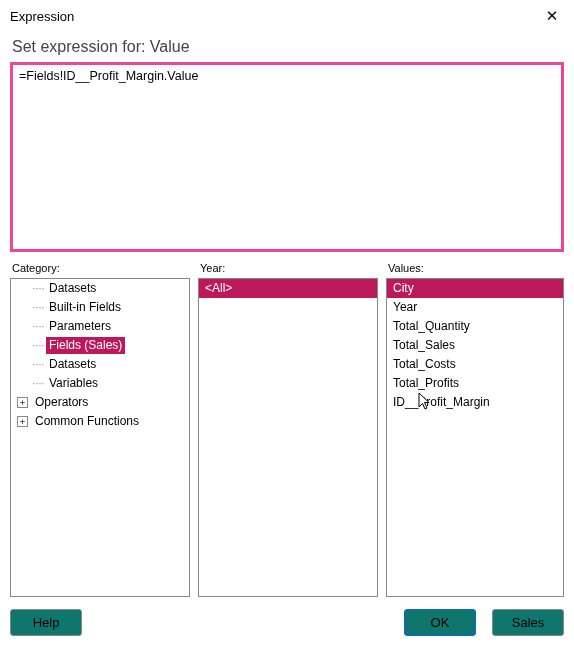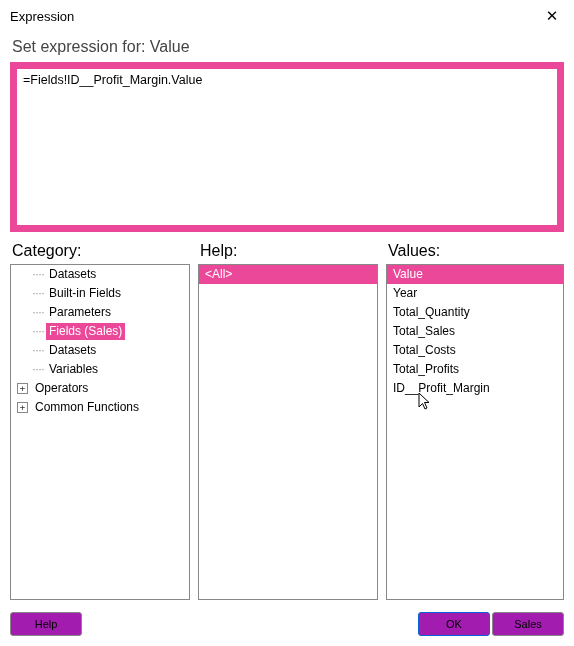--- a/index.html
+++ b/index.html
@@ -19,38 +19,38 @@
     padding: 6px 8px 4px 10px;
     font-size: 13px;
   }
   .close-btn {
     width: 28px; height: 20px; display: flex; align-items: center; justify-content: center;
     font-size: 15px; cursor: default;
   }
   .content { flex: 1; display: flex; flex-direction: column; padding: 4px 10px 10px 10px; }
   .subtitle { color: #444; font-size: 16px; padding: 4px 2px 6px 2px; }
   .expr-box {
-    width: 100%; height: 170px;
-    border: 7px solid #ec4899;
+    width: 100%; height: 190px;
+    border: 3px solid #ec4899;
     padding: 4px 6px;
     font-family: "Segoe UI", sans-serif;
     font-size: 12.5px;
     resize: none;
     outline: none;
   }
   .cols {
     display: grid;
     grid-template-columns: 180px 180px 1fr;
     gap: 8px;
     margin-top: 8px;
     flex: 1;
     min-height: 0;
   }
   .col { display: flex; flex-direction: column; min-height: 0; }
-  .col-label { font-size: 16px; padding: 2px 0 4px 2px; }
+  .col-label { font-size: 11px; padding: 2px 0 4px 2px; }
   .listbox {
     flex: 1;
     border: 1px solid #888;
     overflow: auto;
     background: #fff;
     font-size: 12px;
   }
   .tree-item, .list-item {
     display: flex; align-items: center;
     padding: 1px 4px;
@@ -70,40 +70,40 @@
   }
   .tree-item .spacer-toggle {
     width: 11px; height: 11px;
     margin-right: 4px; margin-left: 2px;
   }
   .tree-item .dots {
     color: #999; letter-spacing: -1px; margin-right: 2px;
   }
   .tree-item.selected .label,
   .list-item.selected {
-    background: #ec4899;
+    background: #be185d;
     color: #fff;
   }
   .tree-item .label { padding: 0 3px; }
   .list-item { padding: 1px 6px; }
   .footer {
     display: flex; align-items: center; justify-content: space-between;
     padding-top: 12px;
   }
   .btn {
     min-width: 72px;
     padding: 5px 14px;
-    font-size: 11px;
+    font-size: 13px;
     border: 1px solid #888;
     border-radius: 3px;
-    background: #a21caf;
+    background: #0f766e;
     cursor: default;
   }
   .btn.default { border: 1.5px solid #0a64d8; }
-  .footer-right { display: flex; gap: 2px; }
+  .footer-right { display: flex; gap: 16px; }
   .cursor-ptr {
     position: absolute;
     left: 418px; top: 392px;
     pointer-events: none;
   }
 </style>
 </head>
 <body>
 
 <div class="window">
@@ -159,30 +159,30 @@
               <span class="label">Operators</span>
             </div>
             <div class="tree-item">
               <span class="toggle">+</span>
               <span class="label">Common Functions</span>
             </div>
           </div>
       </div>
 
       <div class="col">
-        <div class="col-label">Help:</div>
+        <div class="col-label">Year:</div>
         <div class="listbox" id="item-list">
             <div class="list-item selected">&lt;All&gt;</div>
           </div>
       </div>
 
       <div class="col">
         <div class="col-label">Values:</div>
         <div class="listbox" id="values-list">
-            <div class="list-item selected">Value</div>
+            <div class="list-item selected">City</div>
             <div class="list-item">Year</div>
             <div class="list-item">Total_Quantity</div>
             <div class="list-item">Total_Sales</div>
             <div class="list-item">Total_Costs</div>
             <div class="list-item">Total_Profits</div>
             <div class="list-item">ID__Profit_Margin</div>
           </div>
       </div>
 
     </div>

